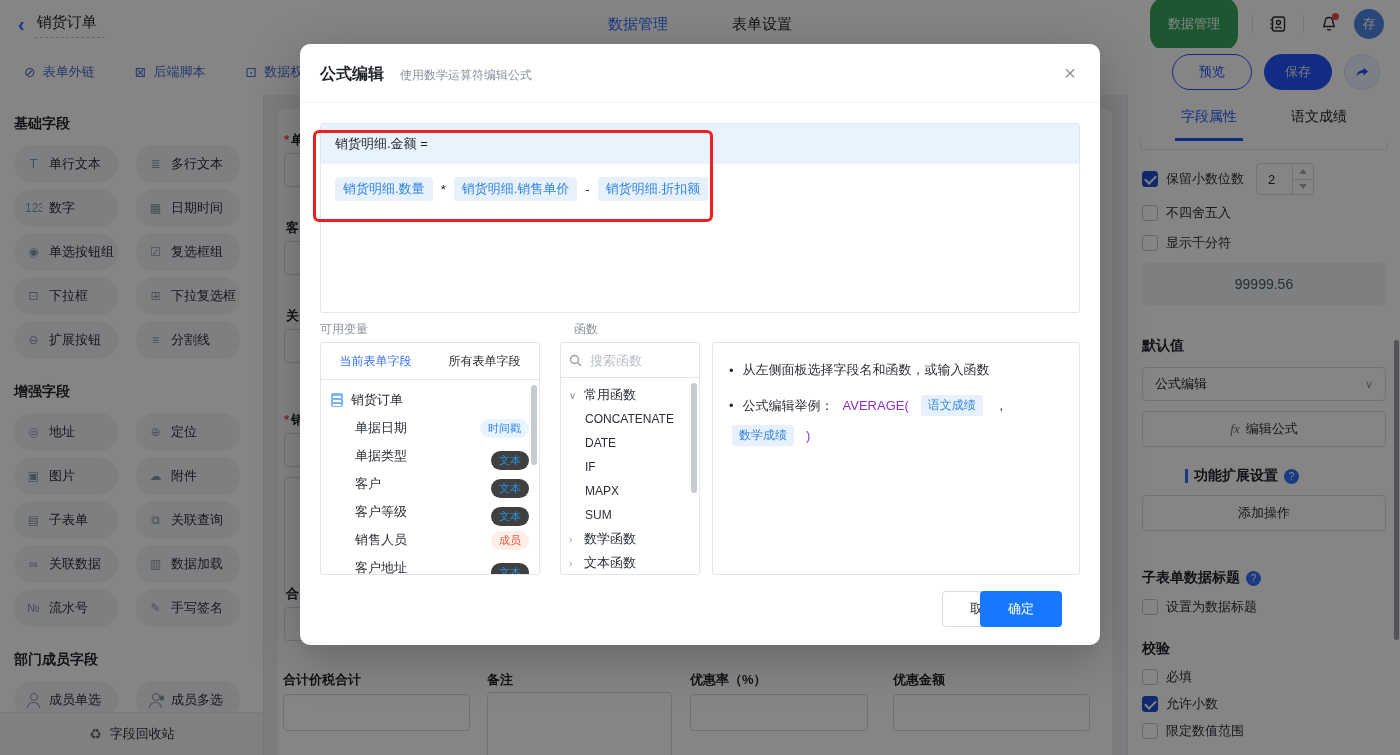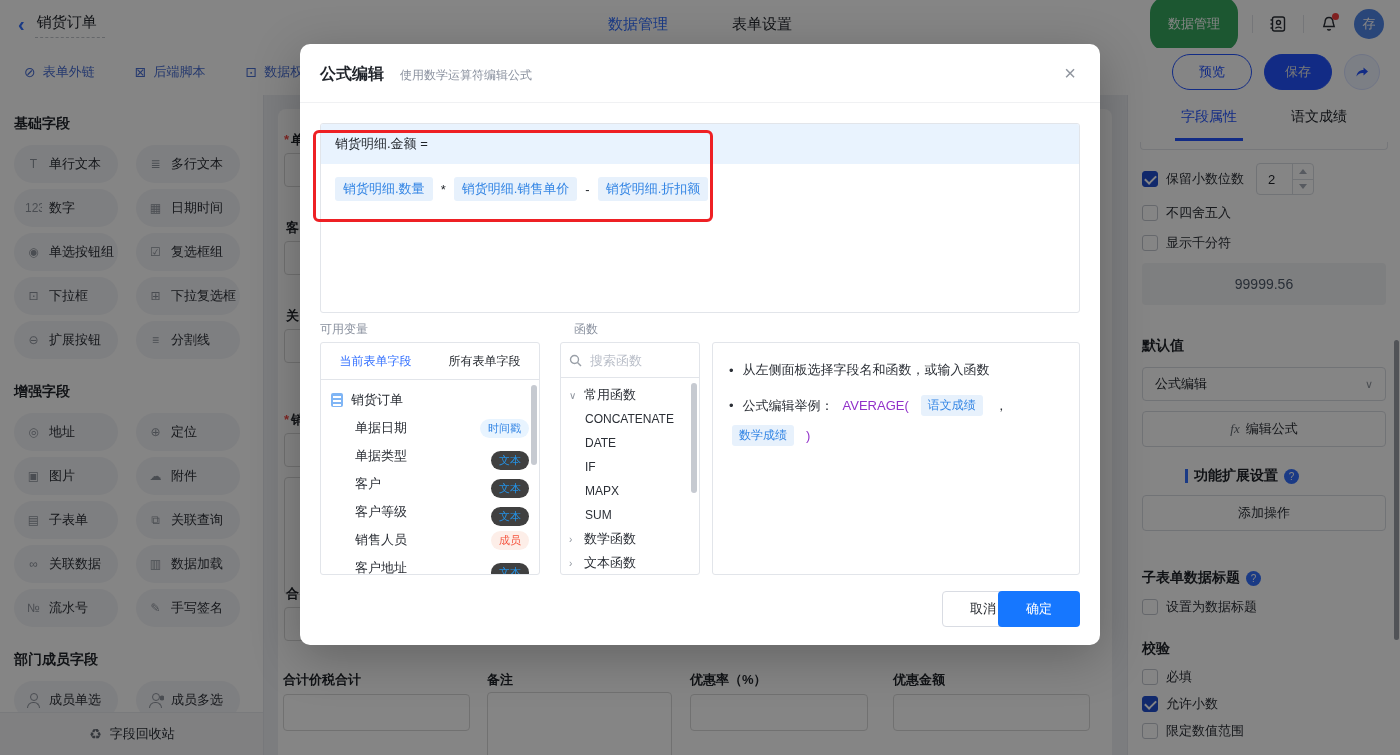--- a/index.html
+++ b/index.html
@@ -130,21 +130,21 @@
   .frow.item{padding-left:24px;font-size:12px;}
   .fchev{color:#8f959e;font-size:10px;width:10px;}
   .fscroll{position:absolute;right:2px;top:40px;width:6px;height:110px;background:#c6cad1;border-radius:3px;cursor:pointer;}
   .tips-box{position:absolute;left:412px;top:298px;width:368px;height:233px;border:1px solid #e2e5ea;border-radius:3px;box-sizing:border-box;padding:18px 16px;}
   .tip-line{display:flex;align-items:center;gap:9px;font-size:13px;color:#2b2f36;margin-bottom:16px;flex-wrap:wrap;}
   .bullet{color:#2b2f36;}
   .fn-p{color:#9130c9;}
   .ex-token{background:#e7f1fc;color:#3385e4;font-size:12px;padding:2px 7px;border-radius:3px;margin:0 3px;cursor:pointer;}
   .m-cancel{position:absolute;left:600px;top:547px;width:82px;height:36px;border:1px solid #d9dce3;border-radius:4px;background:#fff;
             font-size:13px;color:#1f2329;cursor:pointer;margin-left:42px;}
-  .m-ok{position:absolute;left:698px;top:547px;width:82px;height:36px;border:none;border-radius:4px;background:#1677ff;
+  .m-ok{position:absolute;left:680px;top:547px;width:82px;height:36px;border:none;border-radius:4px;background:#1677ff;
         font-size:13px;color:#fff;cursor:pointer;}
 </style>
 </head>
 <body>
 
 <div class="topbar" data-name="top-bar">
   <span class="back" data-name="back-chevron-icon">‹</span>
   <span class="doc-title" data-name="form-title">销货订单</span>
   <div class="topbar-tabs" data-name="topbar-tabs">
     <span class="topbar-tab active" data-name="topbar-tab">数据管理</span>

